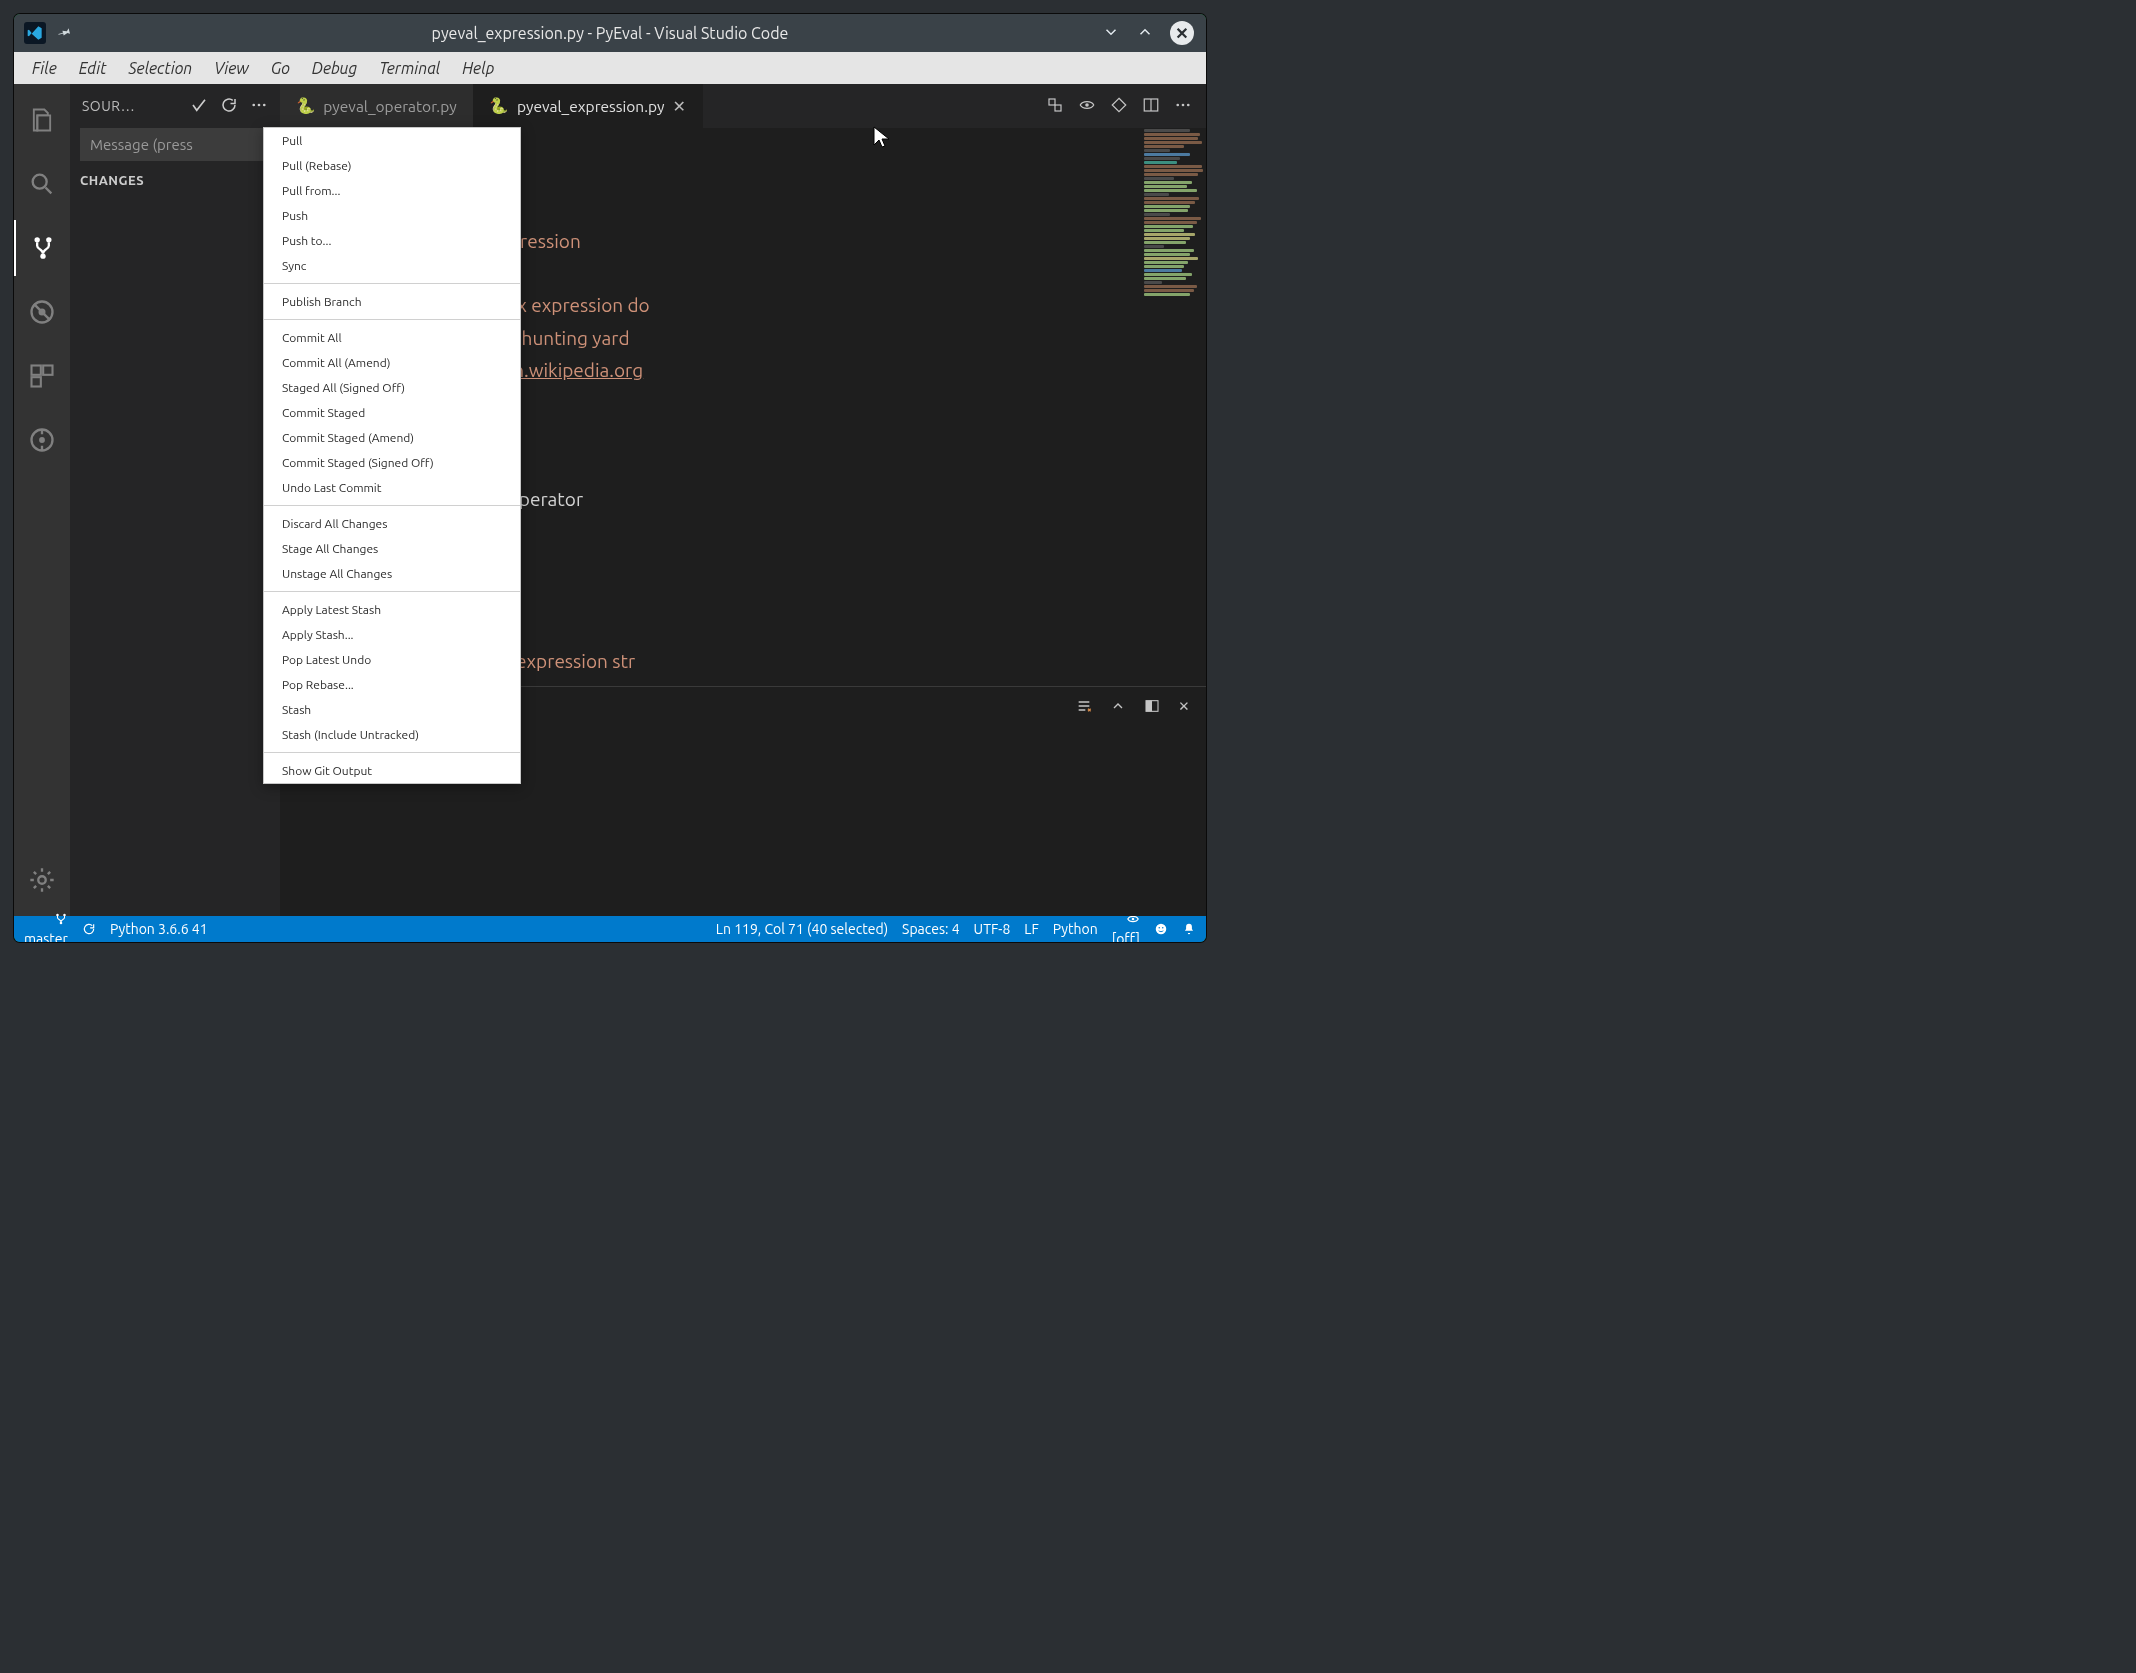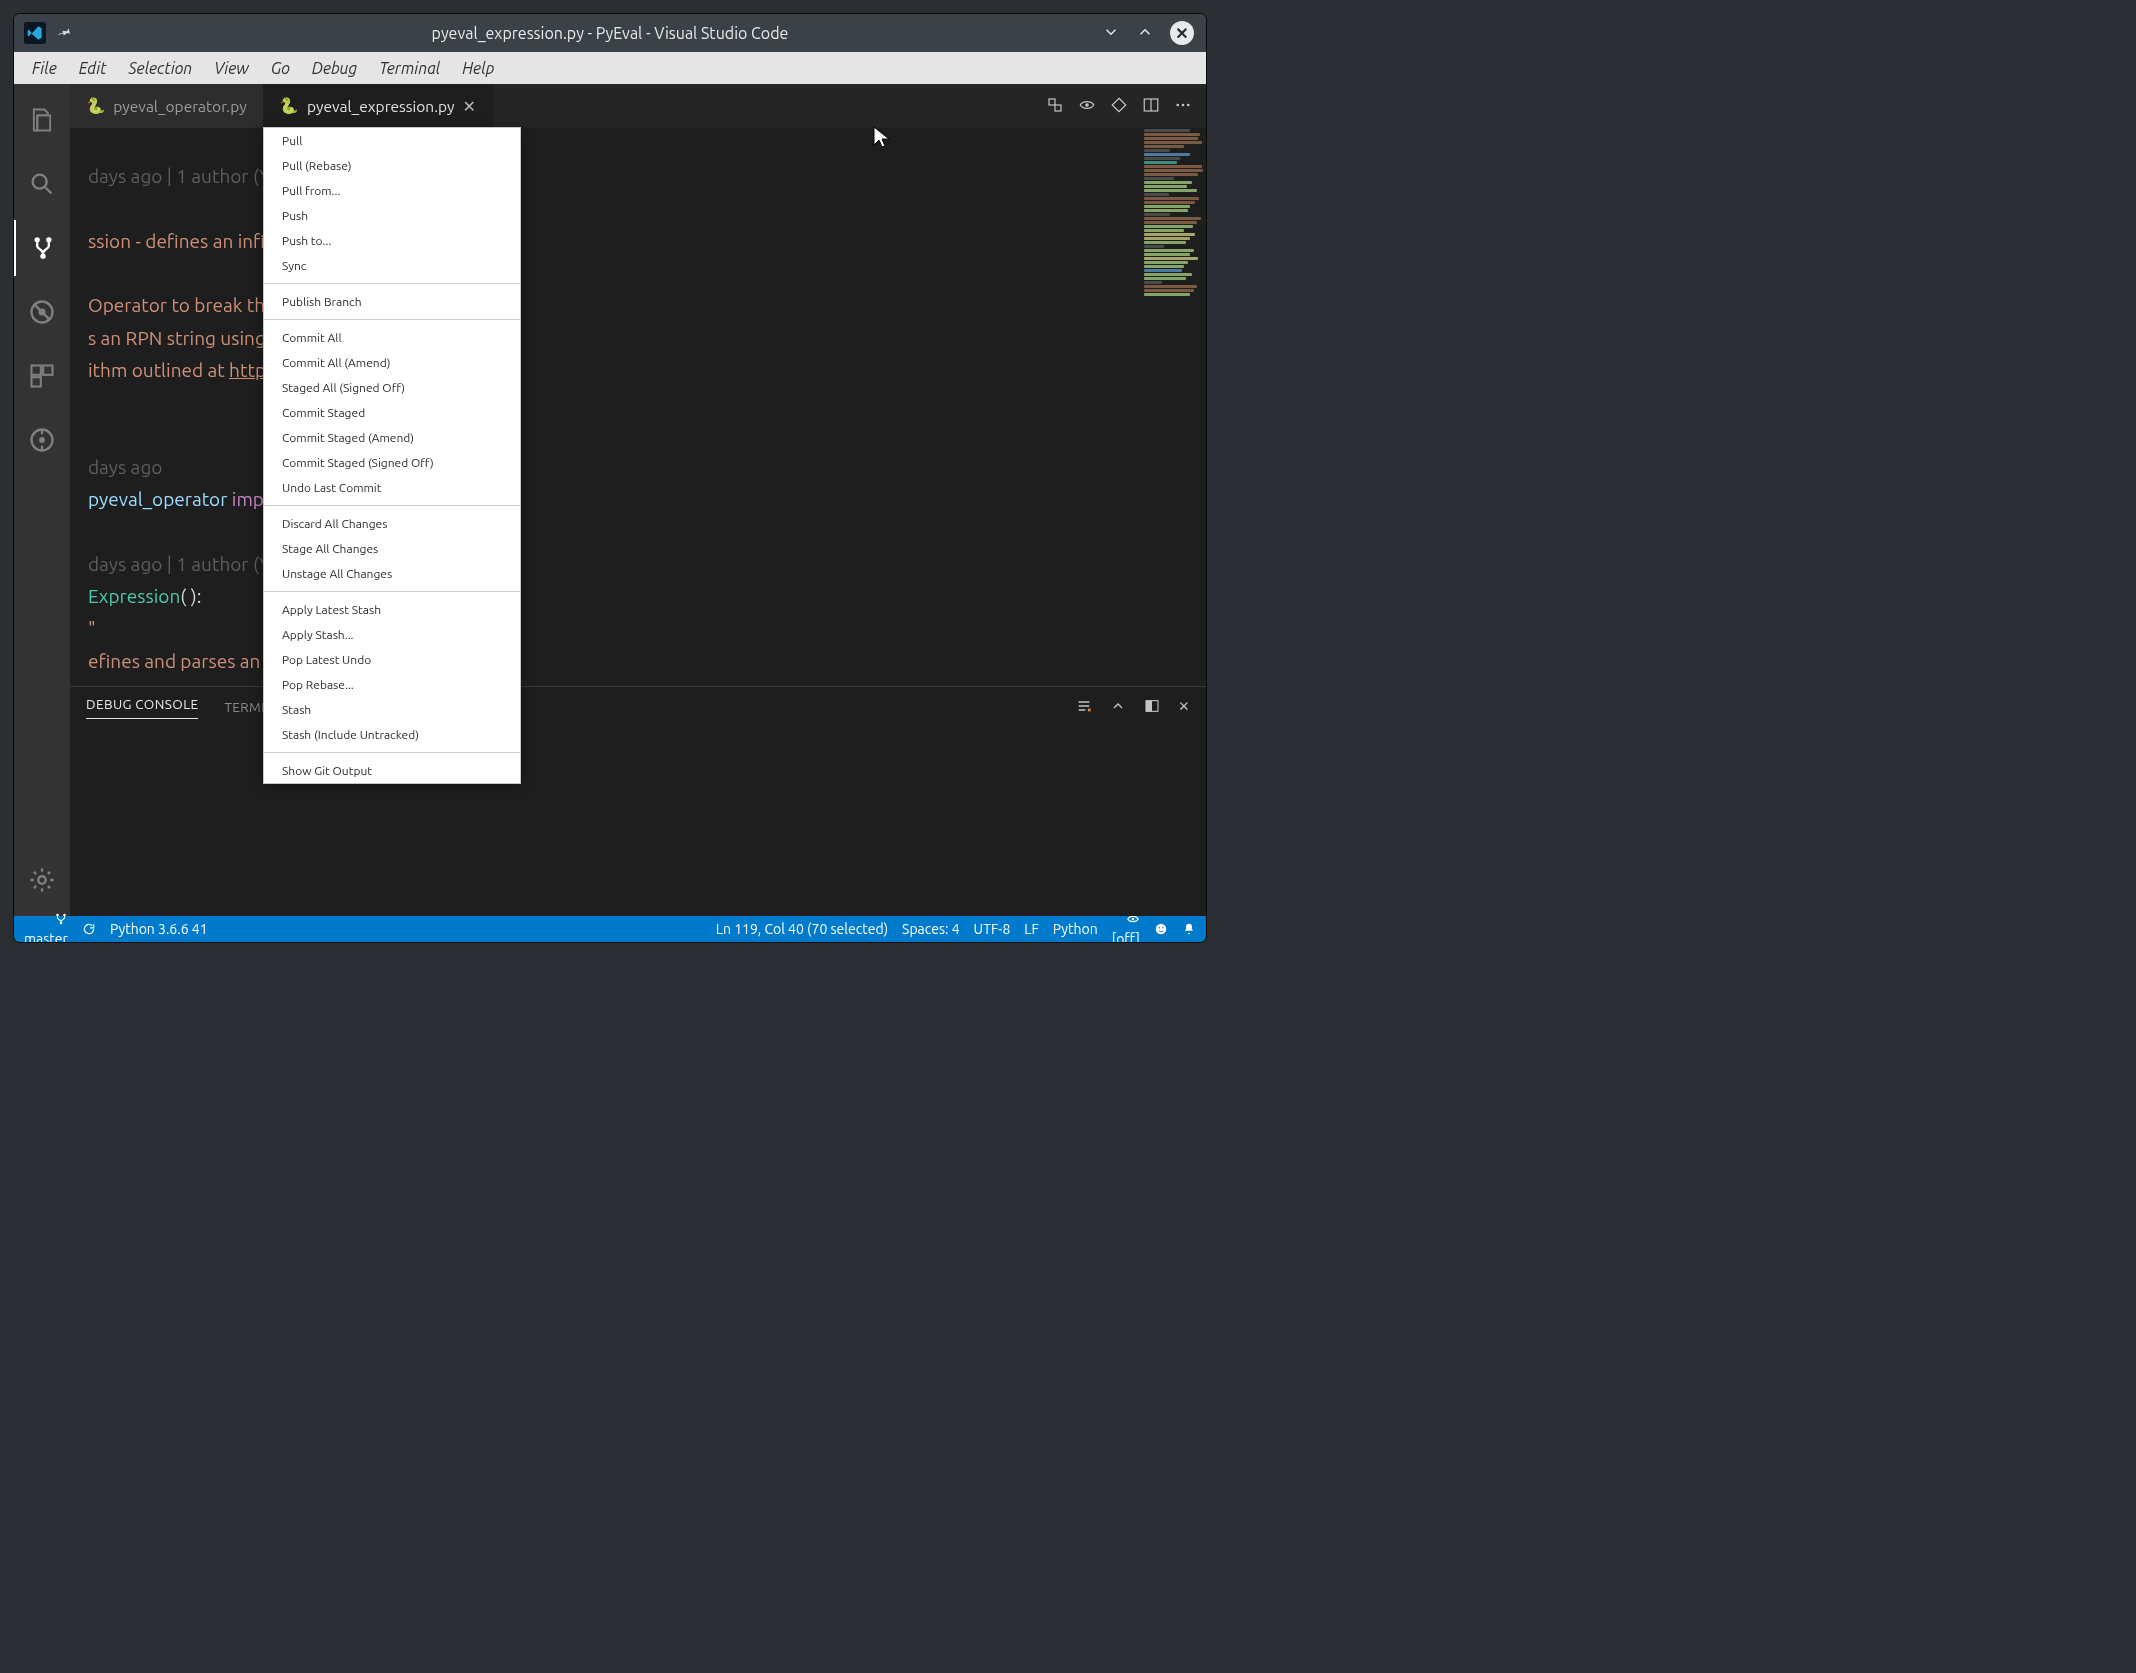--- a/index.html
+++ b/index.html
@@ -147,20 +147,38 @@
           </svg>
         </div>
       <div class="activity-item activity-bottom">
           <svg viewBox="0 0 24 24">
             <circle cx="12" cy="12" r="3.2" fill="none" stroke="currentColor" stroke-width="2"></circle>
             <path d="M12 2v3M12 19v3M2 12h3M19 12h3M5 5l2 2M17 17l2 2M19 5l-2 2M7 17l-2 2" stroke="currentColor" stroke-width="2"></path>
           </svg>
         </div>
     </div>
 
+    <div class="sidebar">
+      <div class="sidebar-header">
+        <span class="sidebar-title">SOUR…</span>
+        <span class="sidebar-action"><svg width="18" height="18" viewBox="0 0 24 24">
+              <path d="M4 12l5 7L20 5" fill="none" stroke="currentColor" stroke-width="2.2"></path>
+            </svg></span>
+        <span class="sidebar-action"><svg width="18" height="18" viewBox="0 0 24 24">
+              <path d="M20 12a8 8 0 1 1-3-6.2M20 4v6h-6" fill="none" stroke="currentColor" stroke-width="2"></path>
+            </svg></span>
+        <span class="sidebar-action"><svg width="18" height="18" viewBox="0 0 24 24">
+              <circle cx="5" cy="12" r="1.8"></circle>
+              <circle cx="12" cy="12" r="1.8"></circle>
+              <circle cx="19" cy="12" r="1.8"></circle>
+            </svg></span>
+      </div>
+      <div class="message-input">Message (press</div>
+      <div class="changes-hdr">CHANGES</div>
+    </div>
 
     <div class="editor-area">
       <div class="tabs">
         <div class="tab">
           <span class="tab-icon">🐍</span>
           <span>pyeval_operator.py</span>
         </div>
         <div class="tab active">
           <span class="tab-icon">🐍</span>
           <span>pyeval_expression.py</span>
@@ -289,21 +307,21 @@
         </svg>
         <span>master</span>
       </span>
     <span>
         <svg width="14" height="14" viewBox="0 0 24 24">
           <path d="M20 12a8 8 0 1 1-2.4-5.7M20 4v6h-6" fill="none" stroke="#fff" stroke-width="2"></path>
         </svg>
       </span>
     <span>Python 3.6.6 41</span>
     <span class="sp"></span>
-    <span>Ln 119, Col 40 (70 selected)</span>
+    <span>Ln 119, Col 71 (40 selected)</span>
     <span>Spaces: 4</span>
     <span>UTF-8</span>
     <span>LF</span>
     <span>Python</span>
     <span>
         <svg width="14" height="14" viewBox="0 0 24 24" fill="#fff">
           <path d="M3 12c3-6 15-6 18 0-3 6-15 6-18 0z" fill="none" stroke="#fff" stroke-width="1.8"></path>
           <circle cx="12" cy="12" r="2.2"></circle>
         </svg>
         <span>[off]</span>

